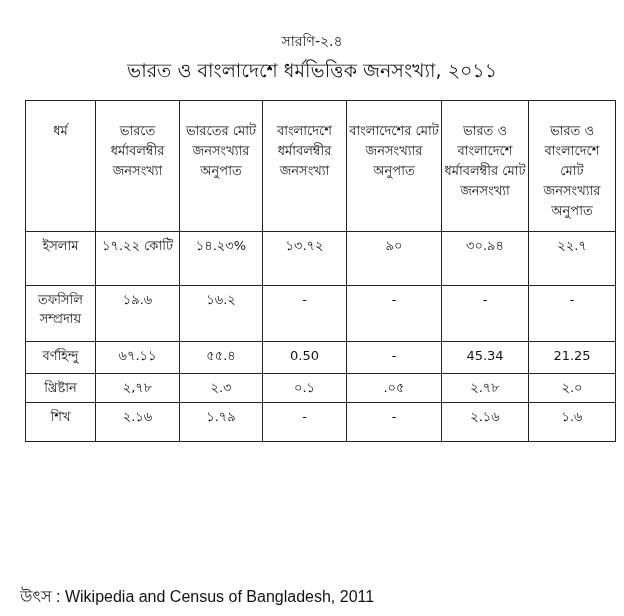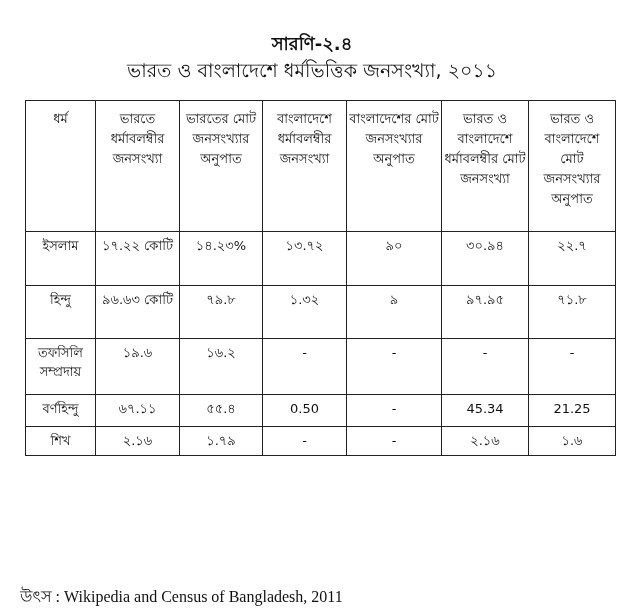--- a/index.html
+++ b/index.html
@@ -1,26 +1,26 @@
 <!DOCTYPE html>
 <html><head>
 <meta charset="utf-8">
 <style>
   html, body { margin:0; padding:0; background:#ffffff; }
   body { width:624px; height:616px; position:relative; overflow:hidden;
          font-family: "DejaVu Sans", "Liberation Sans", sans-serif; color:#111; }
-  .title1 { position:absolute; left:0; width:624px; top:30px; text-align:center; font-size:18px; font-weight:bold; }
+  .title1 { position:absolute; left:0; width:624px; top:30px; text-align:center; font-size:14px; font-weight:normal; }
   .title2 { position:absolute; left:0; width:624px; top:56px; text-align:center; font-size:19px; font-weight:normal; }
   table { position:absolute; left:25px; top:100px; border-collapse:collapse; table-layout:fixed; width:590px; }
   td, th { border:1.5px solid #222; text-align:center; vertical-align:top; font-size:13px; line-height:19px; padding:4px 2px 0 2px; font-weight:normal; overflow:hidden; }
-  th { font-size:13px; line-height:20px; padding-top:8px; }
+  th { font-size:13px; line-height:20px; padding-top:20px; }
   tr.hdr { height:131px; }
   tr.r0 { height:54px;margin-top:31px; } tr.r1 { height:53px; } tr.r2 { height:56px; } tr.r3 { height:55px; }
-  tr.r4 { height:32px; } tr.r5 { height:29px; } tr.r6 { height:29px; } tr.r7 { height:30px; }
-  .source { position:absolute; left:20px; top:584px; font-family:Liberation Serif, serif; font-size:16px; }
+  tr.r4 { height:32px; } tr.r5 { height:29px; } tr.r6 { height:39px; } tr.r7 { height:30px; }
+  .source { position:absolute; left:20px; top:584px; font-family:Liberation Sans, sans-serif; font-size:16px; }
 </style>
 </head>
 <body>
 
 <div class="title1">সারণি-২.৪</div>
 <div class="title2">ভারত ও বাংলাদেশে ধর্মভিত্তিক জনসংখ্যা, ২০১১</div>
 
 <table>
   <colgroup>
     <col style="width:70px">
@@ -43,47 +43,47 @@
   </tr>
   <tr class="r0">
     <td>ইসলাম</td>
     <td>১৭.২২ কোটি</td>
     <td>১৪.২৩%</td>
     <td>১৩.৭২</td>
     <td>৯০</td>
     <td>৩০.৯৪</td>
     <td>২২.৭</td>
   </tr>
-  <tr class="r1">
-    <td>হিন্দু</td>
-    <td>৯৬.৬৩ কোটি</td>
-    <td>৭৯.৮</td>
-    <td>১.৩২</td>
-    <td>৯</td>
-    <td>৯৭.৯৫</td>
-    <td>৭১.৮</td>
-  </tr>
   <tr class="r2">
     <td>তফসিলি সম্প্রদায়</td>
     <td>১৯.৬</td>
     <td>১৬.২</td>
     <td>-</td>
     <td>-</td>
     <td>-</td>
     <td>-</td>
   </tr>
   <tr class="r4">
     <td>বর্ণহিন্দু</td>
     <td>৬৭.১১</td>
     <td>৫৫.৪</td>
     <td>0.50</td>
     <td>-</td>
     <td>45.34</td>
     <td>21.25</td>
   </tr>
+  <tr class="r5">
+    <td>খ্রিষ্টান</td>
+    <td>২,৭৮</td>
+    <td>২.৩</td>
+    <td>০.১</td>
+    <td>.০৫</td>
+    <td>২.৭৮</td>
+    <td>২.০</td>
+  </tr>
   <tr class="r6">
     <td>শিখ</td>
     <td>২.১৬</td>
     <td>১.৭৯</td>
     <td>-</td>
     <td>-</td>
     <td>২.১৬</td>
     <td>১.৬</td>
   </tr>
 </tbody>

